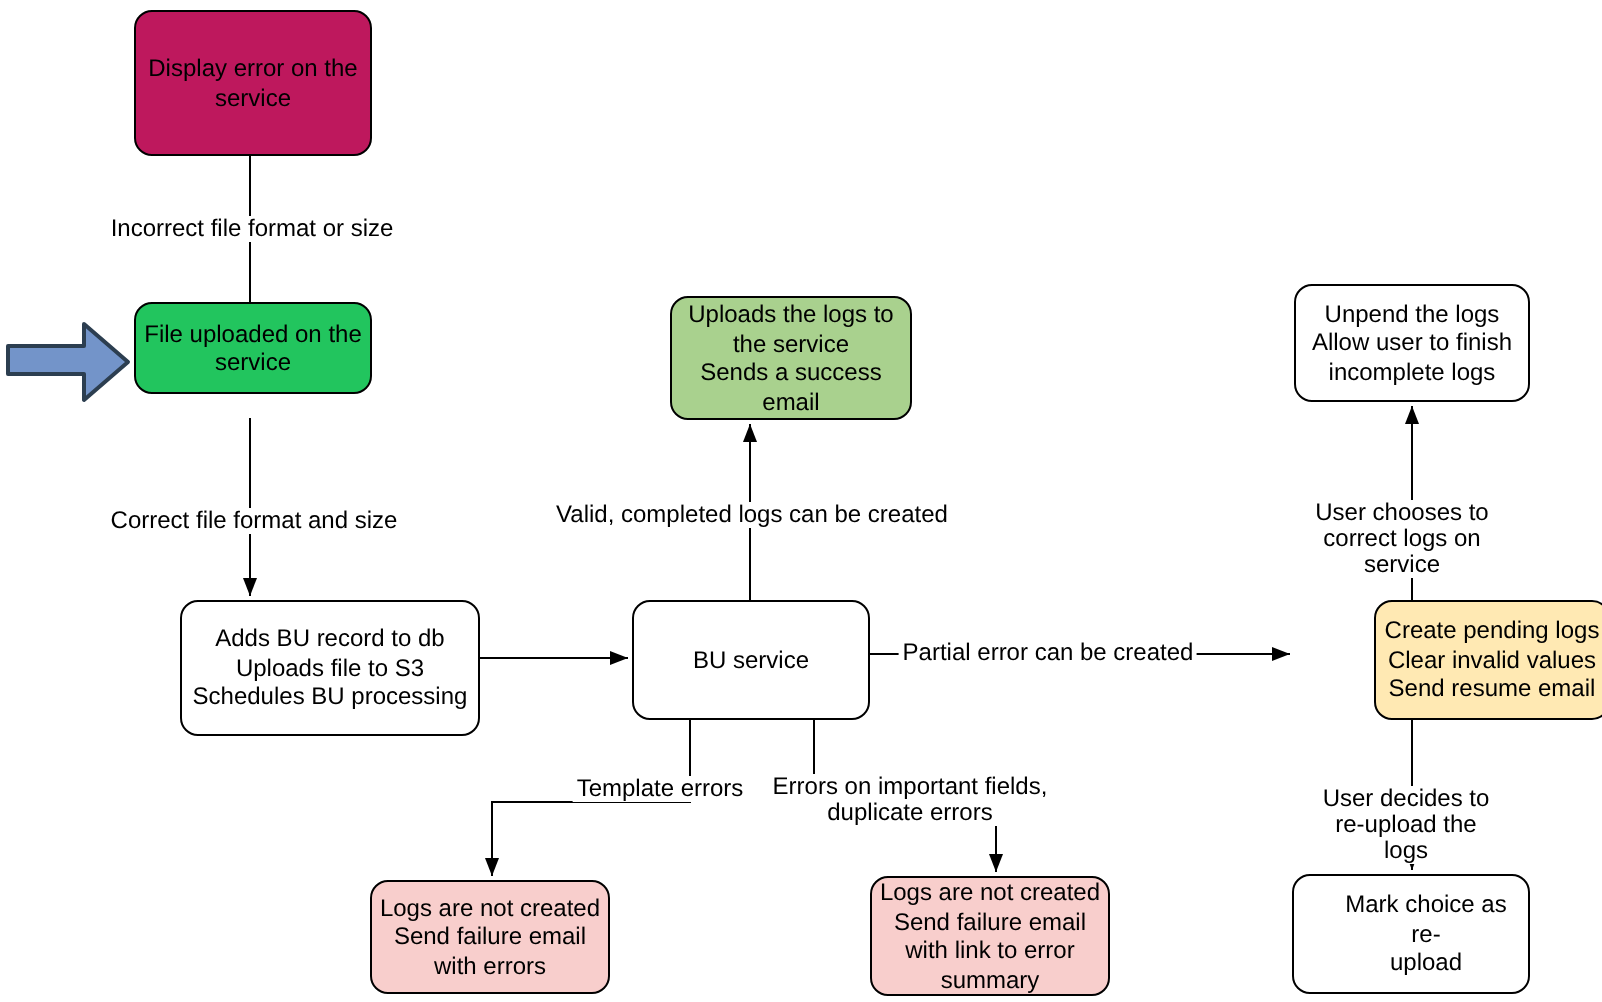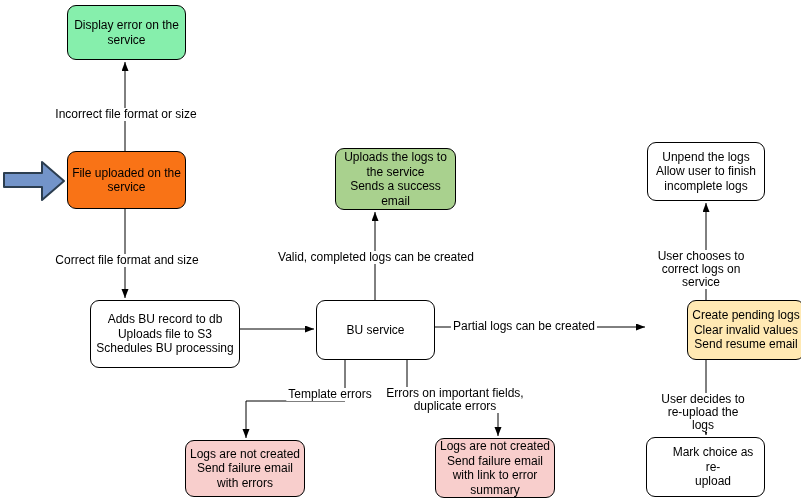--- a/index.html
+++ b/index.html
@@ -14,22 +14,22 @@
     display:flex;align-items:center;justify-content:center;
     text-align:center;font-size:12px;line-height:14.5px;
     white-space:pre-line;padding:2px 3px;
   }
   .elabel{
     position:absolute;z-index:3;transform:translateX(-50%);
     background:#ffffff;font-size:12px;line-height:13px;
     text-align:center;white-space:pre-line;padding:0 2px;
   }
   
-  .n-display{left:67px;top:5px;width:119px;height:55px;background:#86efac;}
-  .n-file{left:67px;top:151px;width:119px;height:58px;background:#f97316;}
+  .n-display{left:67px;top:5px;width:119px;height:73px;background:#be185d;}
+  .n-file{left:67px;top:151px;width:119px;height:46px;background:#22c55e;}
   .n-adds{left:50px;top:300px;width:150px;height:68px;background:#ffffff;margin-left:40px;}
   .n-bu{left:316px;top:300px;width:119px;height:60px;background:#ffffff;}
   .n-green{left:315px;top:148px;width:121px;height:62px;background:#a9d18e;margin-left:20px;}
   .n-unpend{left:647px;top:142px;width:118px;height:59px;background:#ffffff;}
   .n-pending{left:647px;top:300px;width:118px;height:60px;background:#ffe9b3;margin-left:40px;}
   .n-fail1{left:185px;top:440px;width:120px;height:57px;background:#f8cecc;}
   .n-fail2{left:435px;top:438px;width:120px;height:60px;background:#f8cecc;}
   .n-mark{left:646px;top:437px;width:119px;height:60px;background:#ffffff;padding-left:18px;}
   
   .l-incorrect{left:126px;top:108px;}
@@ -90,20 +90,20 @@
   <div class="node n-fail2">Logs are not created
 Send failure email
 with link to error
 summary</div>
   <div class="node n-mark">Mark choice as re-
 upload</div>
 
   <div class="elabel l-incorrect">Incorrect file format or size</div>
   <div class="elabel l-correct">Correct file format and size</div>
   <div class="elabel l-valid">Valid, completed logs can be created</div>
-  <div class="elabel l-partial">Partial logs can be created</div>
+  <div class="elabel l-partial">Partial error can be created</div>
   <div class="elabel l-template">Template errors</div>
   <div class="elabel l-important">Errors on important fields,
 duplicate errors</div>
   <div class="elabel l-chooses">User chooses to correct logs on service</div>
   <div class="elabel l-decides">User decides to re-upload the logs</div>
 
 </div>
 
 </body></html>

